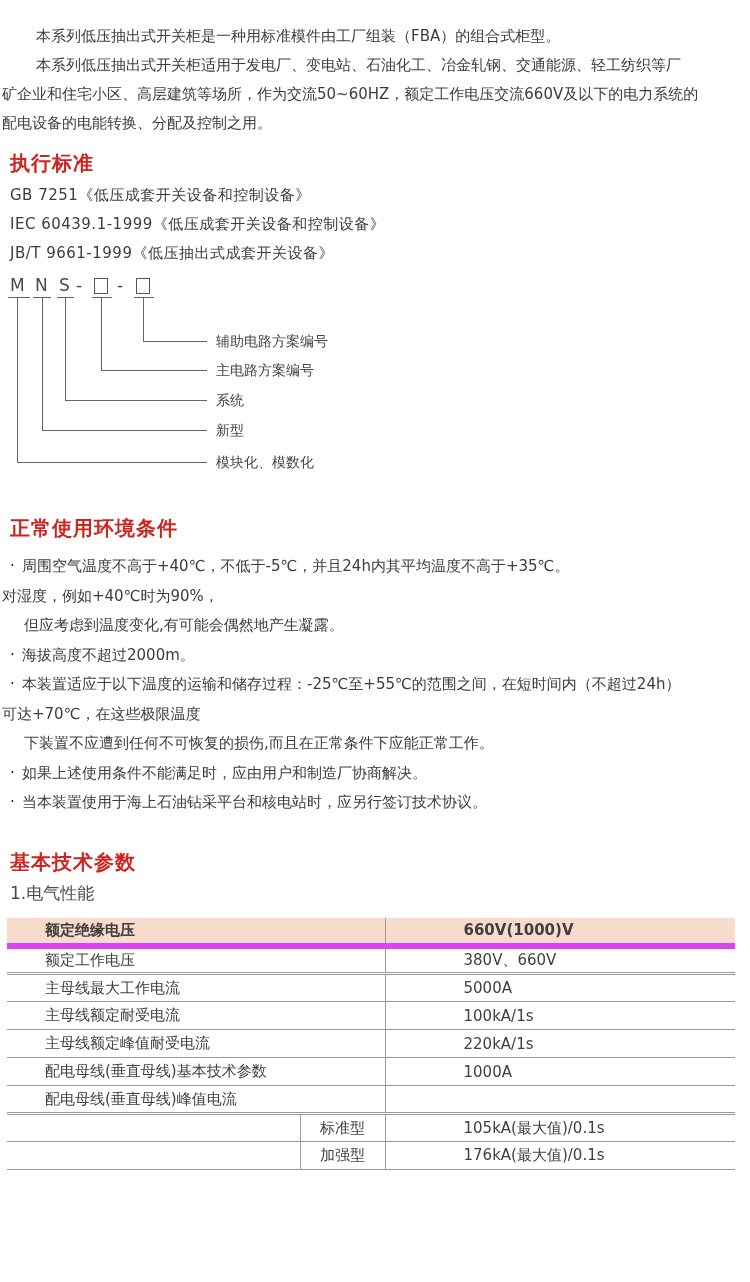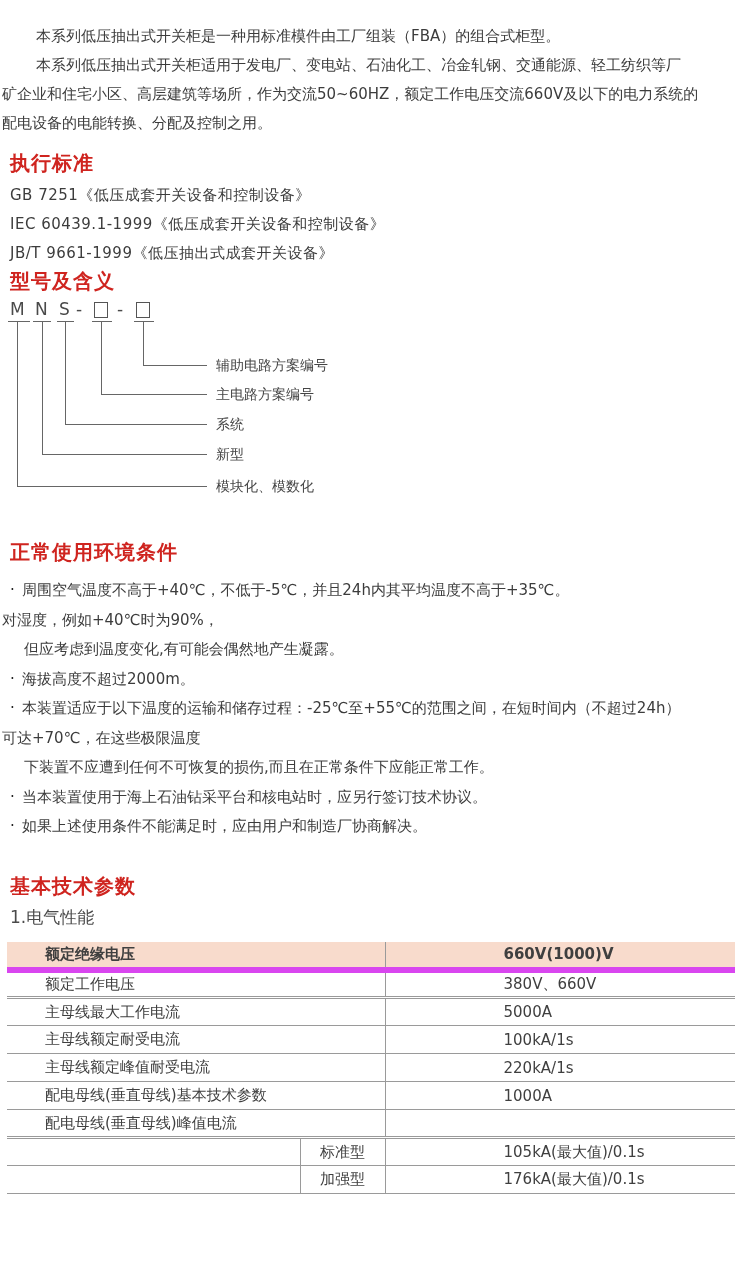--- a/index.html
+++ b/index.html
@@ -117,21 +117,21 @@
   }
   table.params td{
     height:28px;
     font-size:15px;
     color:#3f3f3f;
     border-bottom:1px solid var(--border-gray);
     white-space:nowrap;
     overflow:hidden;
   }
   td.lbl{padding-left:38px;}
-  td.val{padding-left:118px;border-left:1px solid var(--border-gray);}
+  td.val{padding-left:78px;border-left:1px solid var(--border-gray);}
   td.typ{text-align:center;border-left:1px solid var(--border-gray);}
   tr.hl td{background:var(--row-highlight);border-bottom:6px solid #d946ef;font-weight:bold;}
   tr.dbl td{border-bottom:3px double var(--border-gray);}
 </style>
 </head>
 <body>
 
 <div class="page">
 
   <div class="overview-lines">
@@ -141,21 +141,20 @@
     <div class="body-line flush">配电设备的电能转换、分配及控制之用。</div>
   </div>
 
   <div class="sec-heading standards-heading">执行标准</div>
   <div class="standards-list">
     <div class="body-line">GB 7251《低压成套开关设备和控制设备》</div>
     <div class="body-line">IEC 60439.1-1999《低压成套开关设备和控制设备》</div>
     <div class="body-line">JB/T 9661-1999《低压抽出式成套开关设备》</div>
   </div>
 
-  <div class="sec-heading model-heading">型号及含义</div>
   <div class="model-diagram">
 
     <span class="ch" style="left:0px">M</span>
     <span class="ch" style="left:25px">N</span>
     <span class="ch" style="left:49px">S</span>
     <span class="ch" style="left:66px">-</span>
     <span class="box" style="left:84px"></span>
     <span class="ch" style="left:107px">-</span>
     <span class="box" style="left:126px"></span>
 
@@ -186,22 +185,22 @@
 
   <div class="sec-heading env-heading">正常使用环境条件</div>
   <div class="env-lines">
     <div class="env-line"><span class="bullet">·</span><span>周围空气温度不高于+40℃，不低于-5℃，并且24h内其平均温度不高于+35℃。</span></div>
     <div class="env-line flush">对湿度，例如+40℃时为90%，</div>
     <div class="env-line indent2">但应考虑到温度变化,有可能会偶然地产生凝露。</div>
     <div class="env-line"><span class="bullet">·</span><span>海拔高度不超过2000m。</span></div>
     <div class="env-line"><span class="bullet">·</span><span>本装置适应于以下温度的运输和储存过程：-25℃至+55℃的范围之间，在短时间内（不超过24h）</span></div>
     <div class="env-line flush">可达+70℃，在这些极限温度</div>
     <div class="env-line indent2">下装置不应遭到任何不可恢复的损伤,而且在正常条件下应能正常工作。</div>
+    <div class="env-line"><span class="bullet">·</span><span>如果上述使用条件不能满足时，应由用户和制造厂协商解决。</span></div>
     <div class="env-line"><span class="bullet">·</span><span>当本装置使用于海上石油钻采平台和核电站时，应另行签订技术协议。</span></div>
-    <div class="env-line"><span class="bullet">·</span><span>如果上述使用条件不能满足时，应由用户和制造厂协商解决。</span></div>
   </div>
 
   <div class="sec-heading params-heading">基本技术参数</div>
   <div class="params-subheading">1.电气性能</div>
 
   <table class="params">
     <colgroup>
         <col style="width:293px">
         <col style="width:85px">
         <col style="width:350px">

